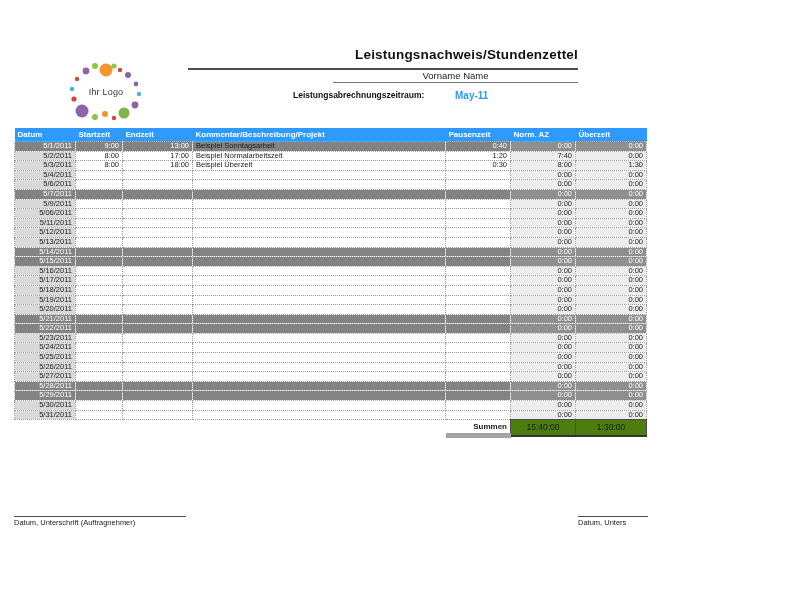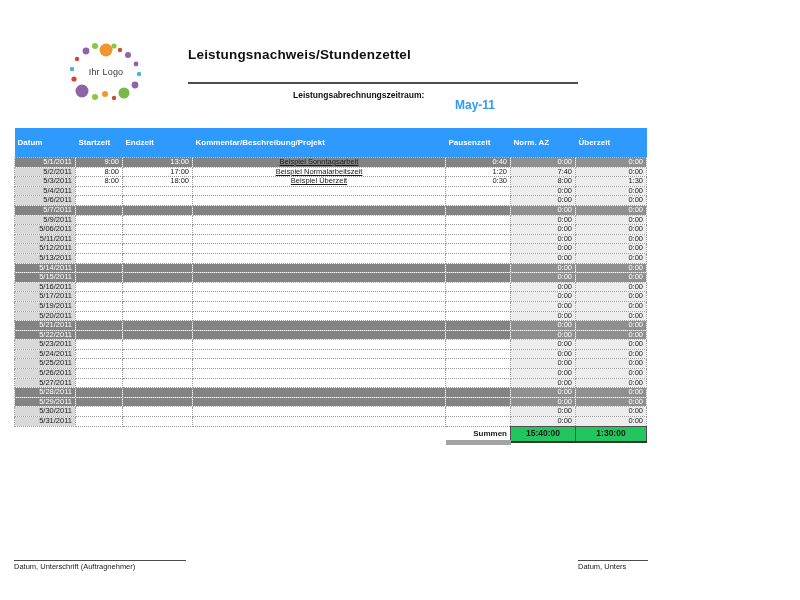--- a/index.html
+++ b/index.html
@@ -1,71 +1,71 @@
 <!DOCTYPE html>
 <html style="--accent: #2e9afe; --header-bg: #2e9afe; --weekend-bg: #838383; --datecol-bg: #d9d9d9; --calc-bg: #ededed;"><head>
 <meta charset="utf-8">
 <style>
   html,body{margin:0;padding:0;}
   .sheet{
     position:relative;width:800px;height:600px;background:#ffffff;overflow:hidden;
     font-family:"Liberation Sans","DejaVu Sans",sans-serif;color:#1a1a1a;
   }
   
-  .logo{position:absolute;left:62px;top:36px;width:88px;height:72px;}
+  .logo{position:absolute;left:62px;top:56px;width:88px;height:72px;}
   .logo svg{position:absolute;left:0;top:0;}
   .logo .logo-text{
     position:absolute;left:0;top:31px;width:88px;text-align:center;
     font-size:9px;color:#3a3a3a;letter-spacing:.2px;
   }
   
   .title-block{position:absolute;left:188px;top:47px;width:390px;}
   .doc-title{
-    text-align:left;font-size:13.5px;font-weight:bold;color:#111;
-    padding-bottom:20px;border-bottom:2px solid #4d4d4d;letter-spacing:.2px;
+    text-align:right;font-size:13.5px;font-weight:bold;color:#111;
+    padding-bottom:6px;border-bottom:2px solid #4d4d4d;letter-spacing:.2px;
   }
   .doc-subtitle{
     margin-left:145px;width:245px;text-align:center;font-size:9.5px;color:#222;
     padding-bottom:1px;border-bottom:1px solid #7a7a7a;
   }
   .period-row{position:absolute;left:293px;top:90px;width:340px;font-size:8.5px;}
   .period-label{font-weight:bold;color:#111;}
   .period-value{
-    position:absolute;left:162px;top:8px;font-weight:bold;font-size:12px;
+    position:absolute;left:162px;top:0;font-weight:bold;font-size:10px;
     color:var(--accent,#2e9afe);
   }
   
   .tablewrap{position:absolute;left:14px;top:128px;width:632px;}
   table{border-collapse:collapse;table-layout:fixed;width:632px;}
   thead th{
     background:var(--header-bg,#2e9afe);color:#ffffff;font-size:8px;font-weight:bold;
-    text-align:left;padding:10px 3px;height:9px;line-height:9px;border:none;
+    text-align:left;padding:2px 3px;height:9px;line-height:9px;border:none;
   }
   tbody td{
     border:1px dotted #9a9a9a;font-size:7.5px;height:8.6px;line-height:8.6px;
     padding:0 3px;overflow:hidden;white-space:nowrap;
   }
   td.c-date{background:var(--datecol-bg,#d9d9d9);text-align:right;}
   td.c-time{text-align:right;}
-  td.c-comment{text-align:center;text-decoration:underline;}
+  td.c-comment{text-align:left;}
   td.c-calc{background:var(--calc-bg,#ededed);text-align:right;}
   tr.weekend td{background:var(--weekend-bg,#838383);color:#ffffff;border-color:#b5b5b5;}
   tr.weekend td.c-calc{background:#8f8f8f;}
   tr.weekend td.c-comment{color:#1a1a1a;}
   tfoot td{border:none;font-size:8px;height:13px;line-height:13px;padding:0 3px;}
   tfoot td.summen{
     font-weight:bold;text-align:right;border-bottom:5px solid #a3a3a3;
   }
   tfoot td.sumbox{
-    background:#22c55e;border:1px solid #4d4d4d;border-bottom:2px solid #333;
-    font-weight:bold;font-size:8.5px;text-align:center;
+    background:#4d7c0f;border:1px solid #4d4d4d;border-bottom:2px solid #333;
+    font-weight:normal;font-size:8.5px;text-align:center;
   }
   
   .sig{position:absolute;top:516px;border-top:1px solid #4d4d4d;font-size:7.5px;
-       color:#222;padding-top:1px;white-space:nowrap;overflow:hidden;margin-top:44px;}
+       color:#222;padding-top:1px;white-space:nowrap;overflow:hidden;}
   .sig-left{left:14px;width:172px;}
   .sig-right{left:578px;width:70px;}
 </style>
 </head>
 <body>
 
 <div class="sheet">
 
   <div class="logo">
     <svg width="88" height="72" viewBox="0 0 88 72">
@@ -85,20 +85,21 @@
       <circle cx="74" cy="28" r="2.4" fill="#9063a6"></circle>
       <circle cx="66" cy="19" r="3" fill="#9063a6"></circle>
       <circle cx="58" cy="14" r="2.2" fill="#d14836"></circle>
       <circle cx="52" cy="10" r="2.6" fill="#8dc63f"></circle>
     </svg>
     <div class="logo-text">Ihr Logo</div>
   </div>
 
   <div class="title-block">
     <div class="doc-title">Leistungsnachweis/Stundenzettel</div>
+    <div class="doc-subtitle">Vorname Name</div>
   </div>
 
   <div class="period-row">
     <span class="period-label">Leistungsabrechnungszeitraum:</span>
     <span class="period-value">May-11</span>
   </div>
 
   <div class="tablewrap">
     <table>
       <colgroup>
@@ -251,20 +252,29 @@
           <tr>
             <td class="c-date">5/17/2011</td>
             <td class="c-time"></td>
             <td class="c-time"></td>
             <td class="c-comment"></td>
             <td class="c-time"></td>
             <td class="c-calc">0:00</td>
             <td class="c-calc">0:00</td>
           </tr>
           <tr>
+            <td class="c-date">5/18/2011</td>
+            <td class="c-time"></td>
+            <td class="c-time"></td>
+            <td class="c-comment"></td>
+            <td class="c-time"></td>
+            <td class="c-calc">0:00</td>
+            <td class="c-calc">0:00</td>
+          </tr>
+          <tr>
             <td class="c-date">5/19/2011</td>
             <td class="c-time"></td>
             <td class="c-time"></td>
             <td class="c-comment"></td>
             <td class="c-time"></td>
             <td class="c-calc">0:00</td>
             <td class="c-calc">0:00</td>
           </tr>
           <tr>
             <td class="c-date">5/20/2011</td>

